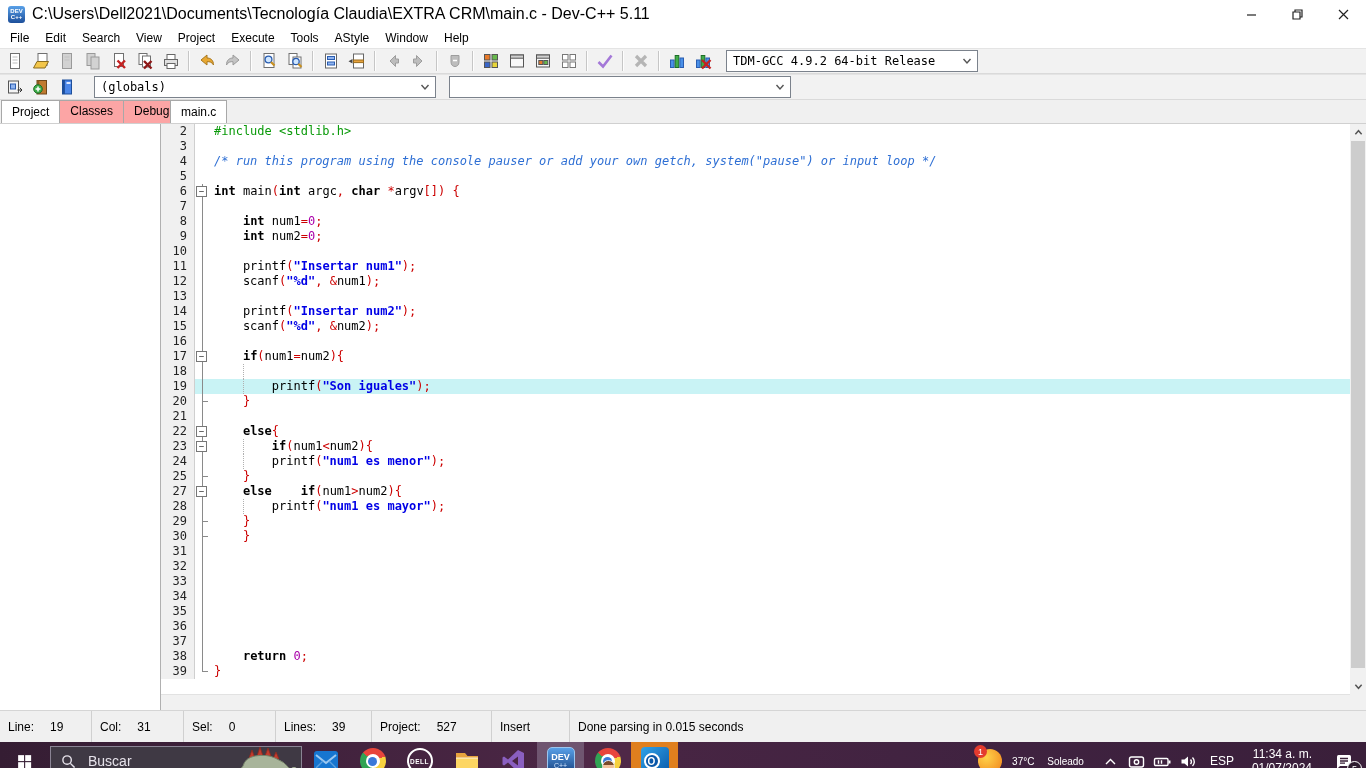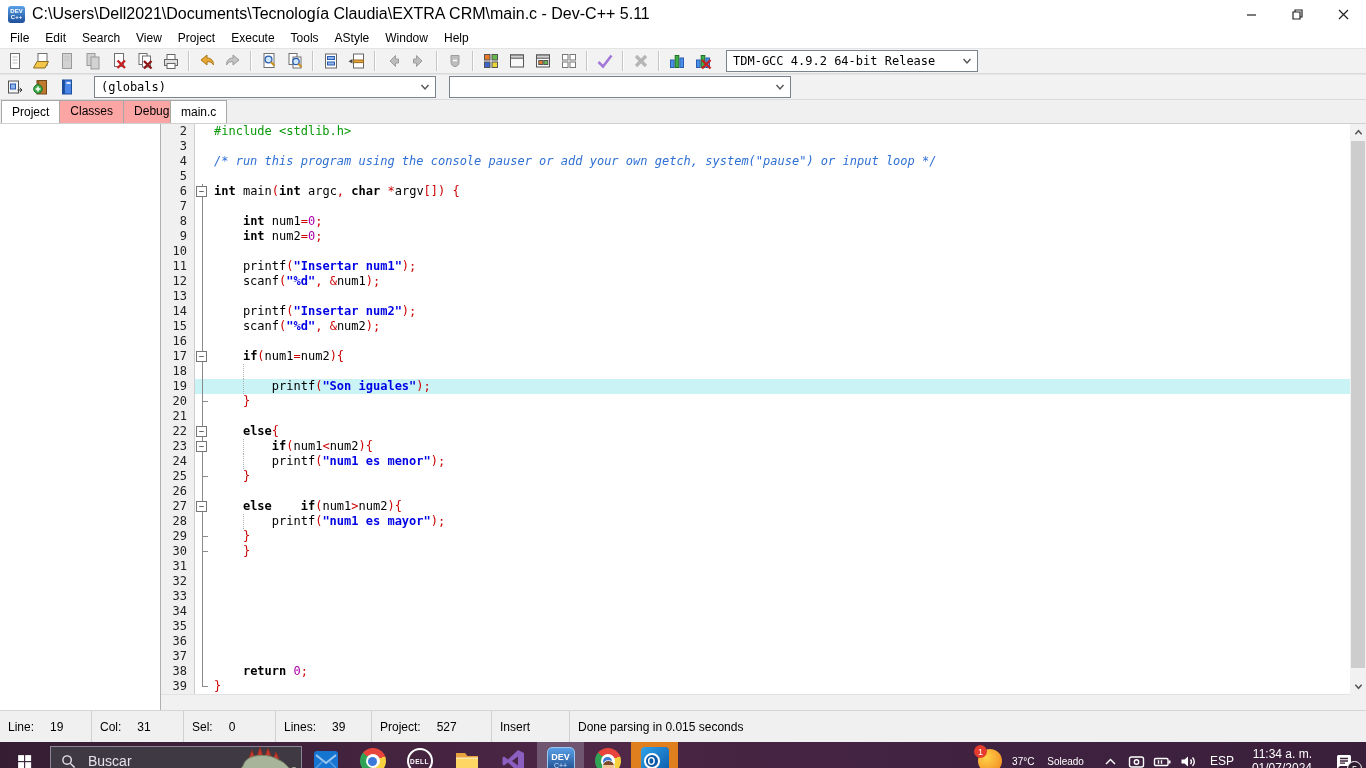--- a/index.html
+++ b/index.html
@@ -526,25 +526,20 @@
             <div class="gut">24</div>
             <div class="fold fm-line"></div>
             <div class="code g4"><span class="pln">        printf</span><span class="sym">(</span><span class="str">"num1 es menor"</span><span class="sym">);</span></div>
           </div>
           <div class="row">
             <div class="gut">25</div>
             <div class="fold fm-tick"></div>
             <div class="code"><span class="pln">    </span><span class="sym">}</span></div>
           </div>
           <div class="row">
-            <div class="gut">26</div>
-            <div class="fold fm-line"></div>
-            <div class="code"></div>
-          </div>
-          <div class="row">
             <div class="gut">27</div>
             <div class="fold fm-start">
               <span class="fbox">−</span>
             </div>
             <div class="code"><span class="pln">    </span><span class="kw">else</span><span class="pln">    </span><span class="kw">if</span><span class="sym">(</span><span class="pln">num1</span><span class="sym">&gt;</span><span class="pln">num2</span><span class="sym">){</span></div>
           </div>
           <div class="row">
             <div class="gut">28</div>
             <div class="fold fm-line"></div>
             <div class="code g4"><span class="pln">        printf</span><span class="sym">(</span><span class="str">"num1 es mayor"</span><span class="sym">);</span></div>

